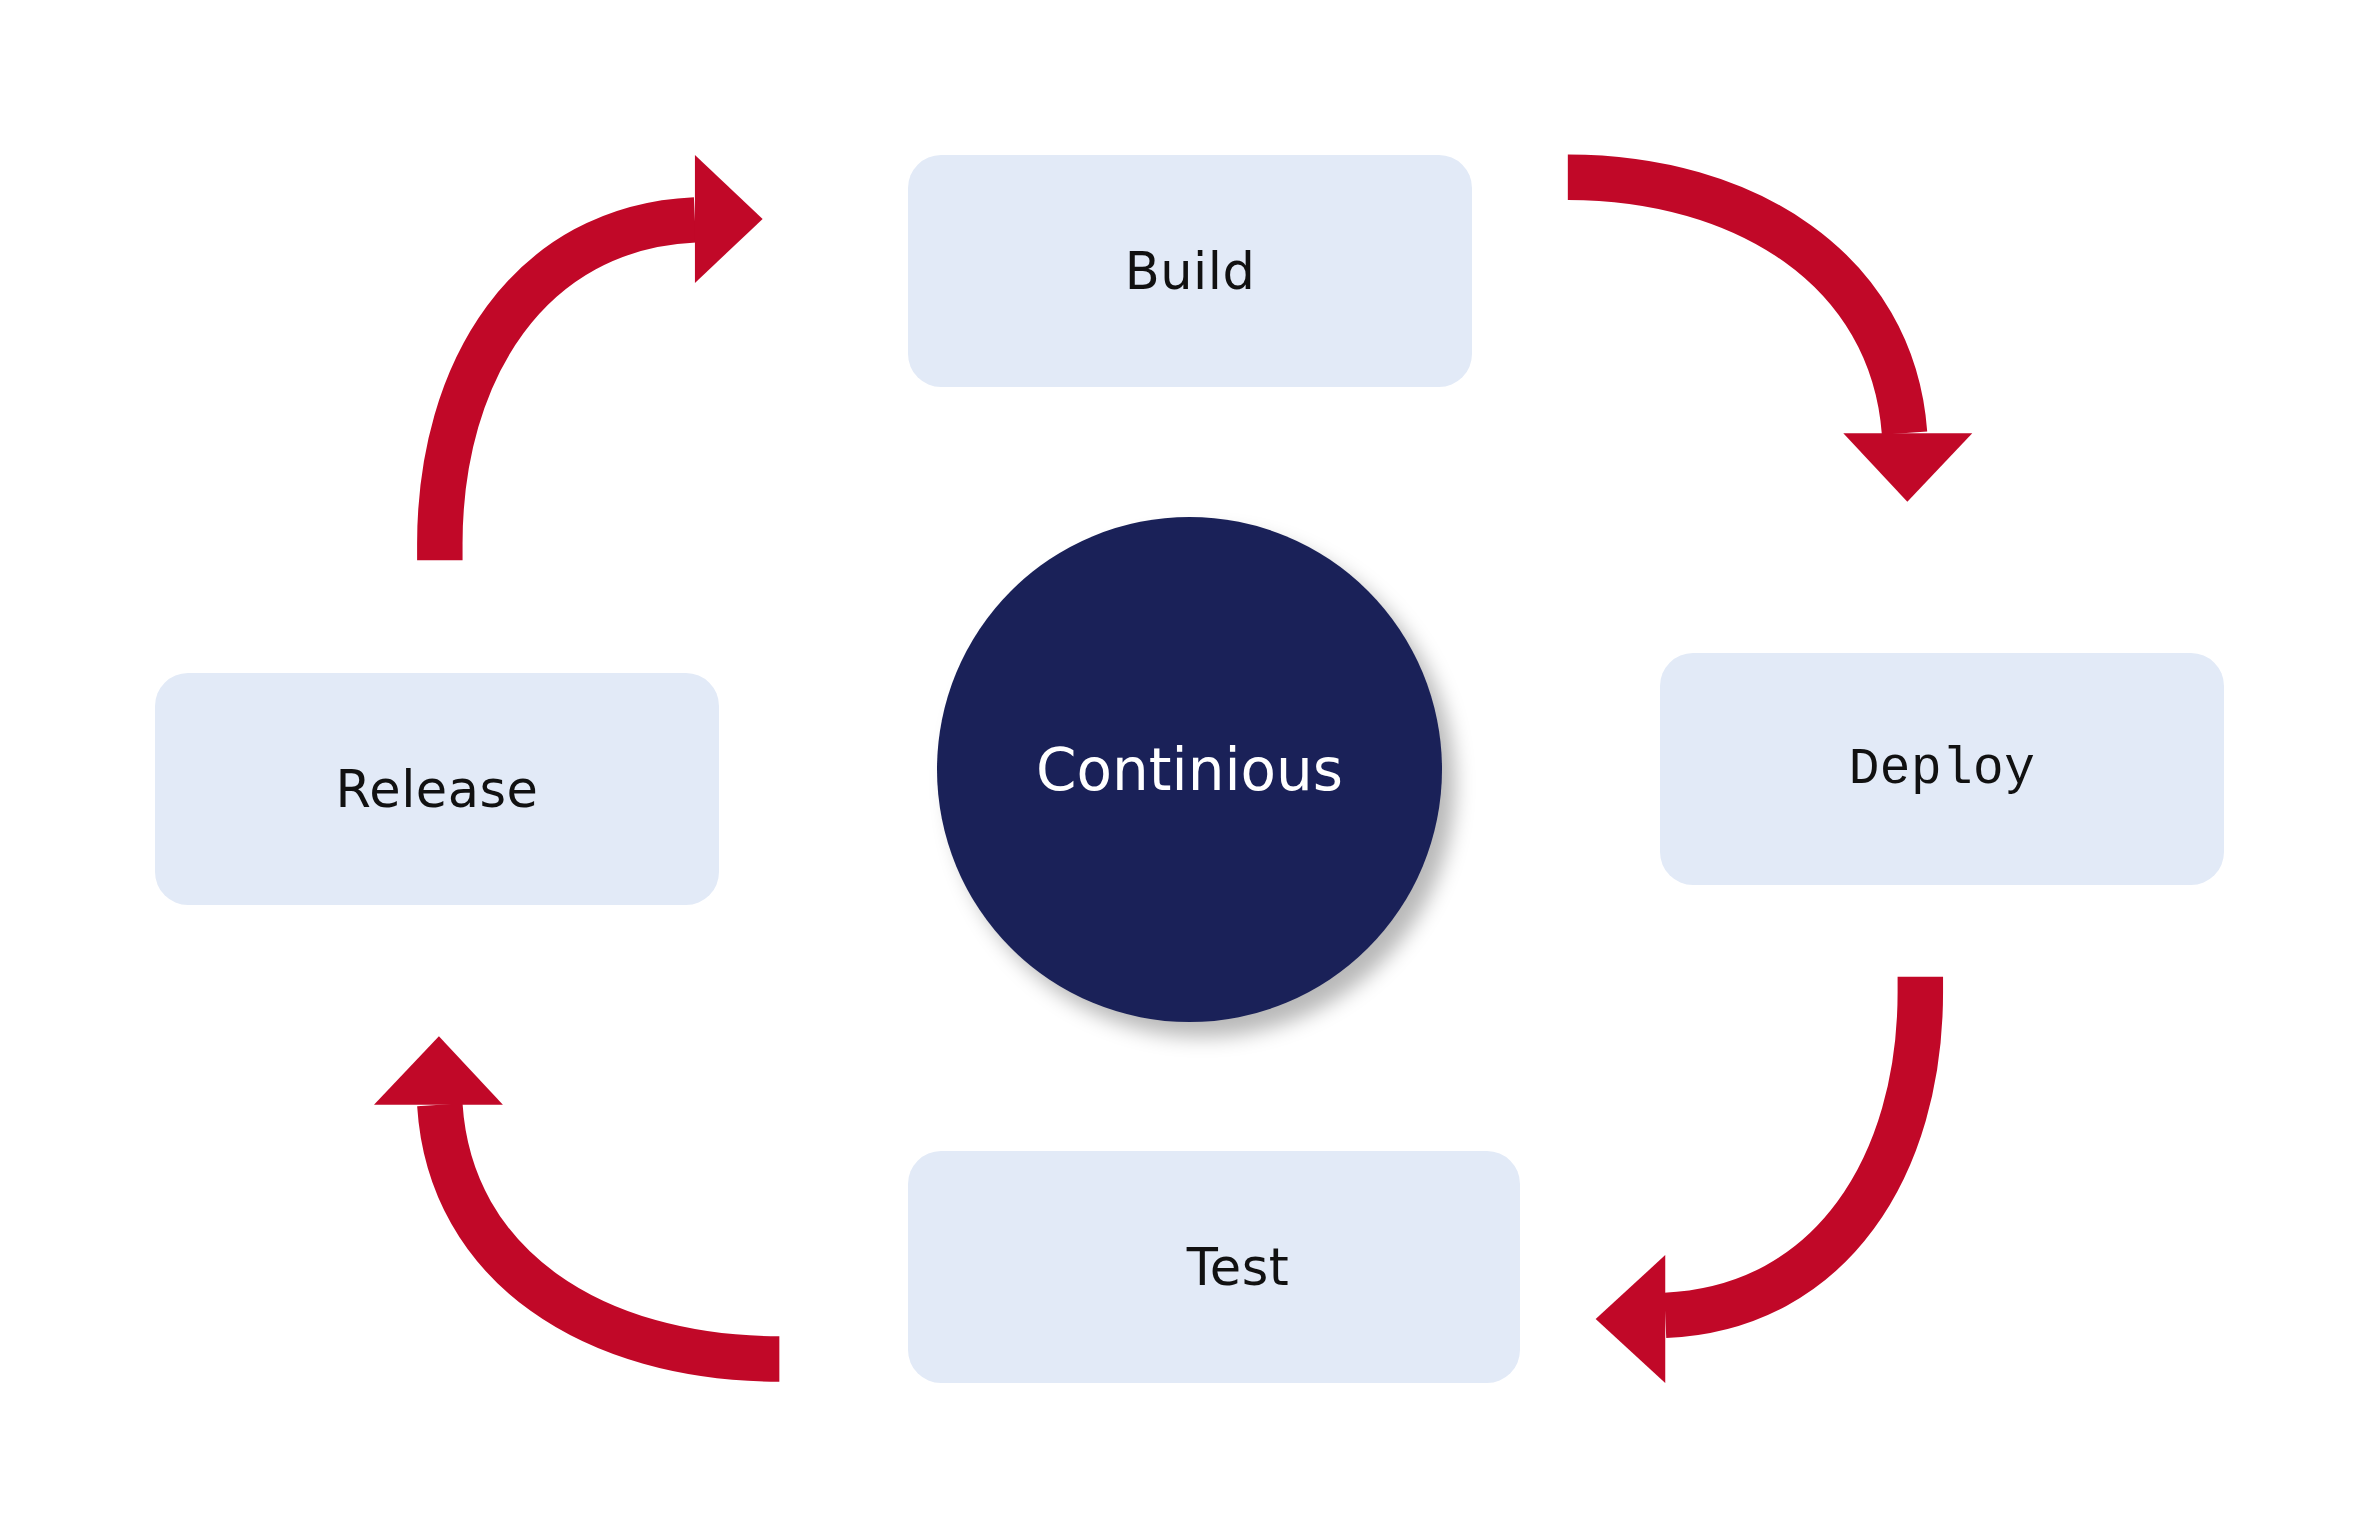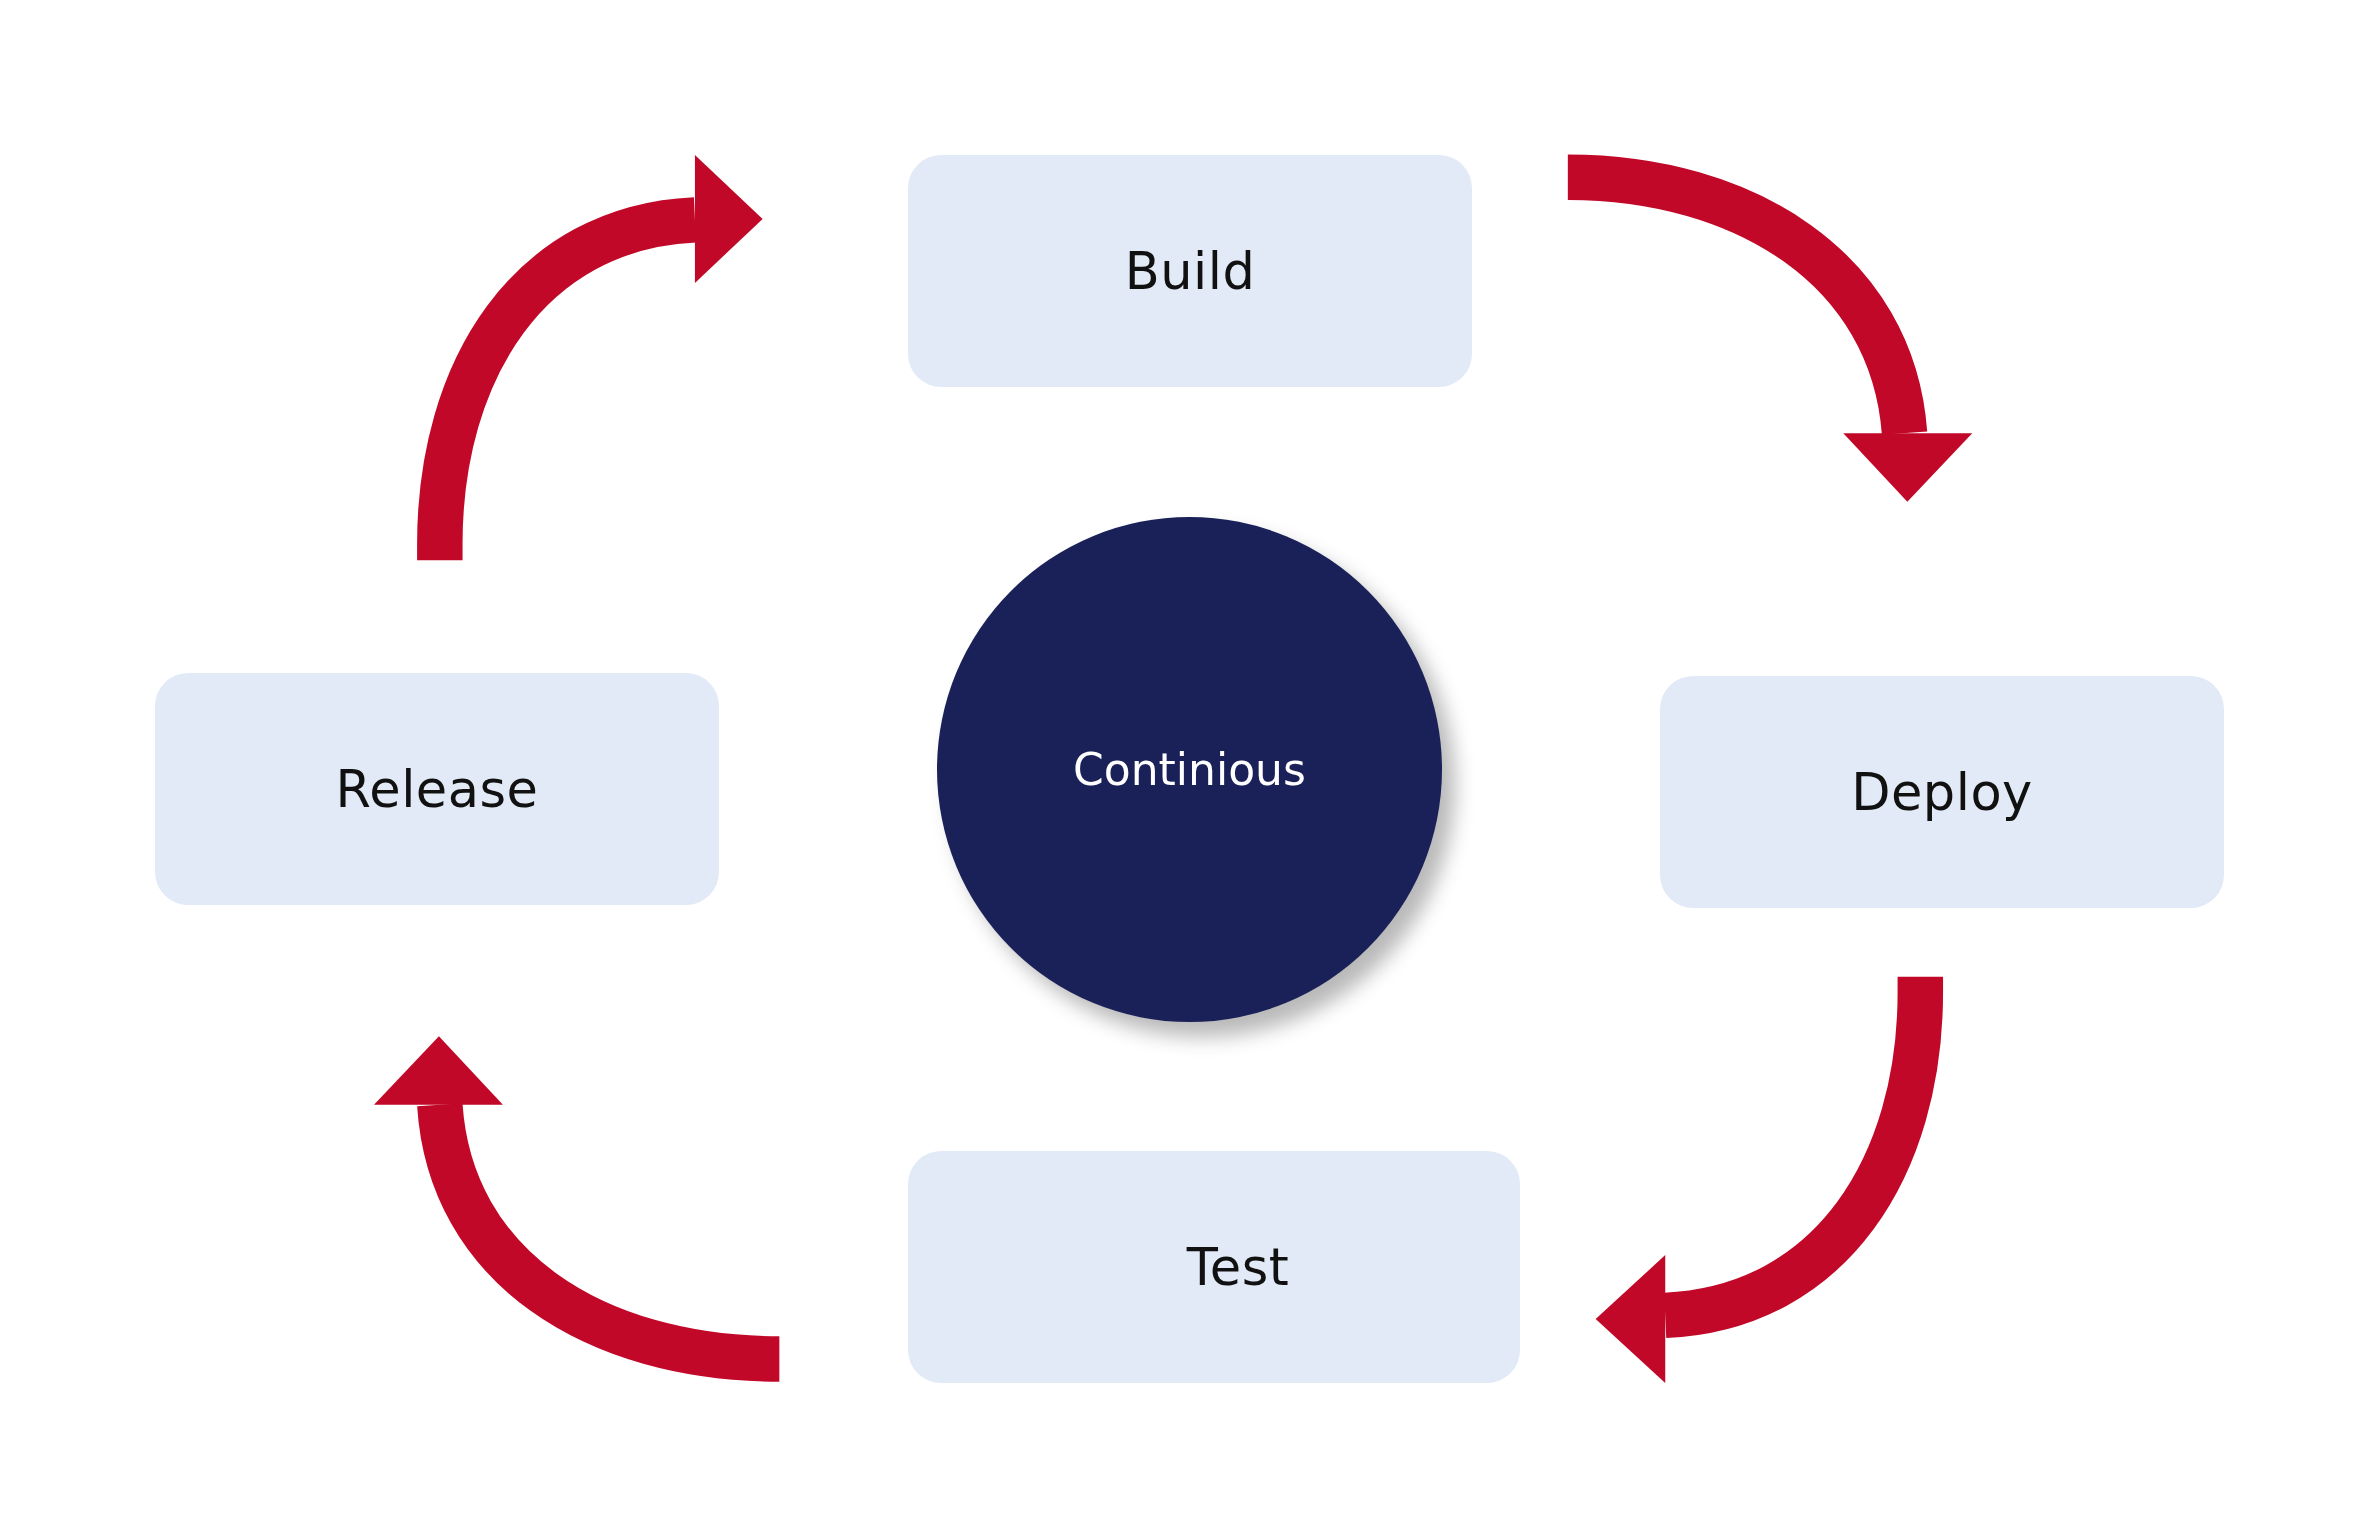--- a/index.html
+++ b/index.html
@@ -1,25 +1,25 @@
 <!DOCTYPE html>
 <html style="font-size:15px"><head>
 <meta charset="utf-8">
 <style>
   html,body{margin:0;padding:0;background:#ffffff;}
   body{width:2375px;height:1538px;position:relative;overflow:hidden;font-family:"DejaVu Sans","Liberation Sans",sans-serif;}
   .stage{position:absolute;left:0;top:0;width:2375px;height:1510px;}
   .box{position:absolute;width:564px;height:232px;background:#e2eaf7;border-radius:33px;display:flex;align-items:center;justify-content:center;}
   .box span{font-size:51px;color:#111111;letter-spacing:0.5px;}
   #box-build{left:908px;top:155px;}
-  #box-deploy{left:1660px;top:676px;}
+  #box-deploy{left:1660px;top:653px;font-family:Liberation Mono, monospace;}
   #box-test{left:908px;top:1151px;padding-left:48px;}
   #box-release{left:155px;top:653px;margin-top:20px;}
   .hub{position:absolute;left:937px;top:517px;width:505px;height:505px;border-radius:50%;background:#1a2158;box-shadow:13px 15px 20.4px rgba(0,0,0,0.28);display:flex;flex-direction:column;align-items:center;justify-content:center;}
-  .hub span{color:#ffffff;font-size:44px;line-height:70px;}
+  .hub span{color:#ffffff;font-size:58px;line-height:70px;}
   svg.arrows{position:absolute;left:0;top:0;}
 </style>
 </head>
 <body>
 
 <div class="stage">
 
   <svg class="arrows" width="2375" height="1538" viewBox="0 0 2560 1658">
 
     <g>

